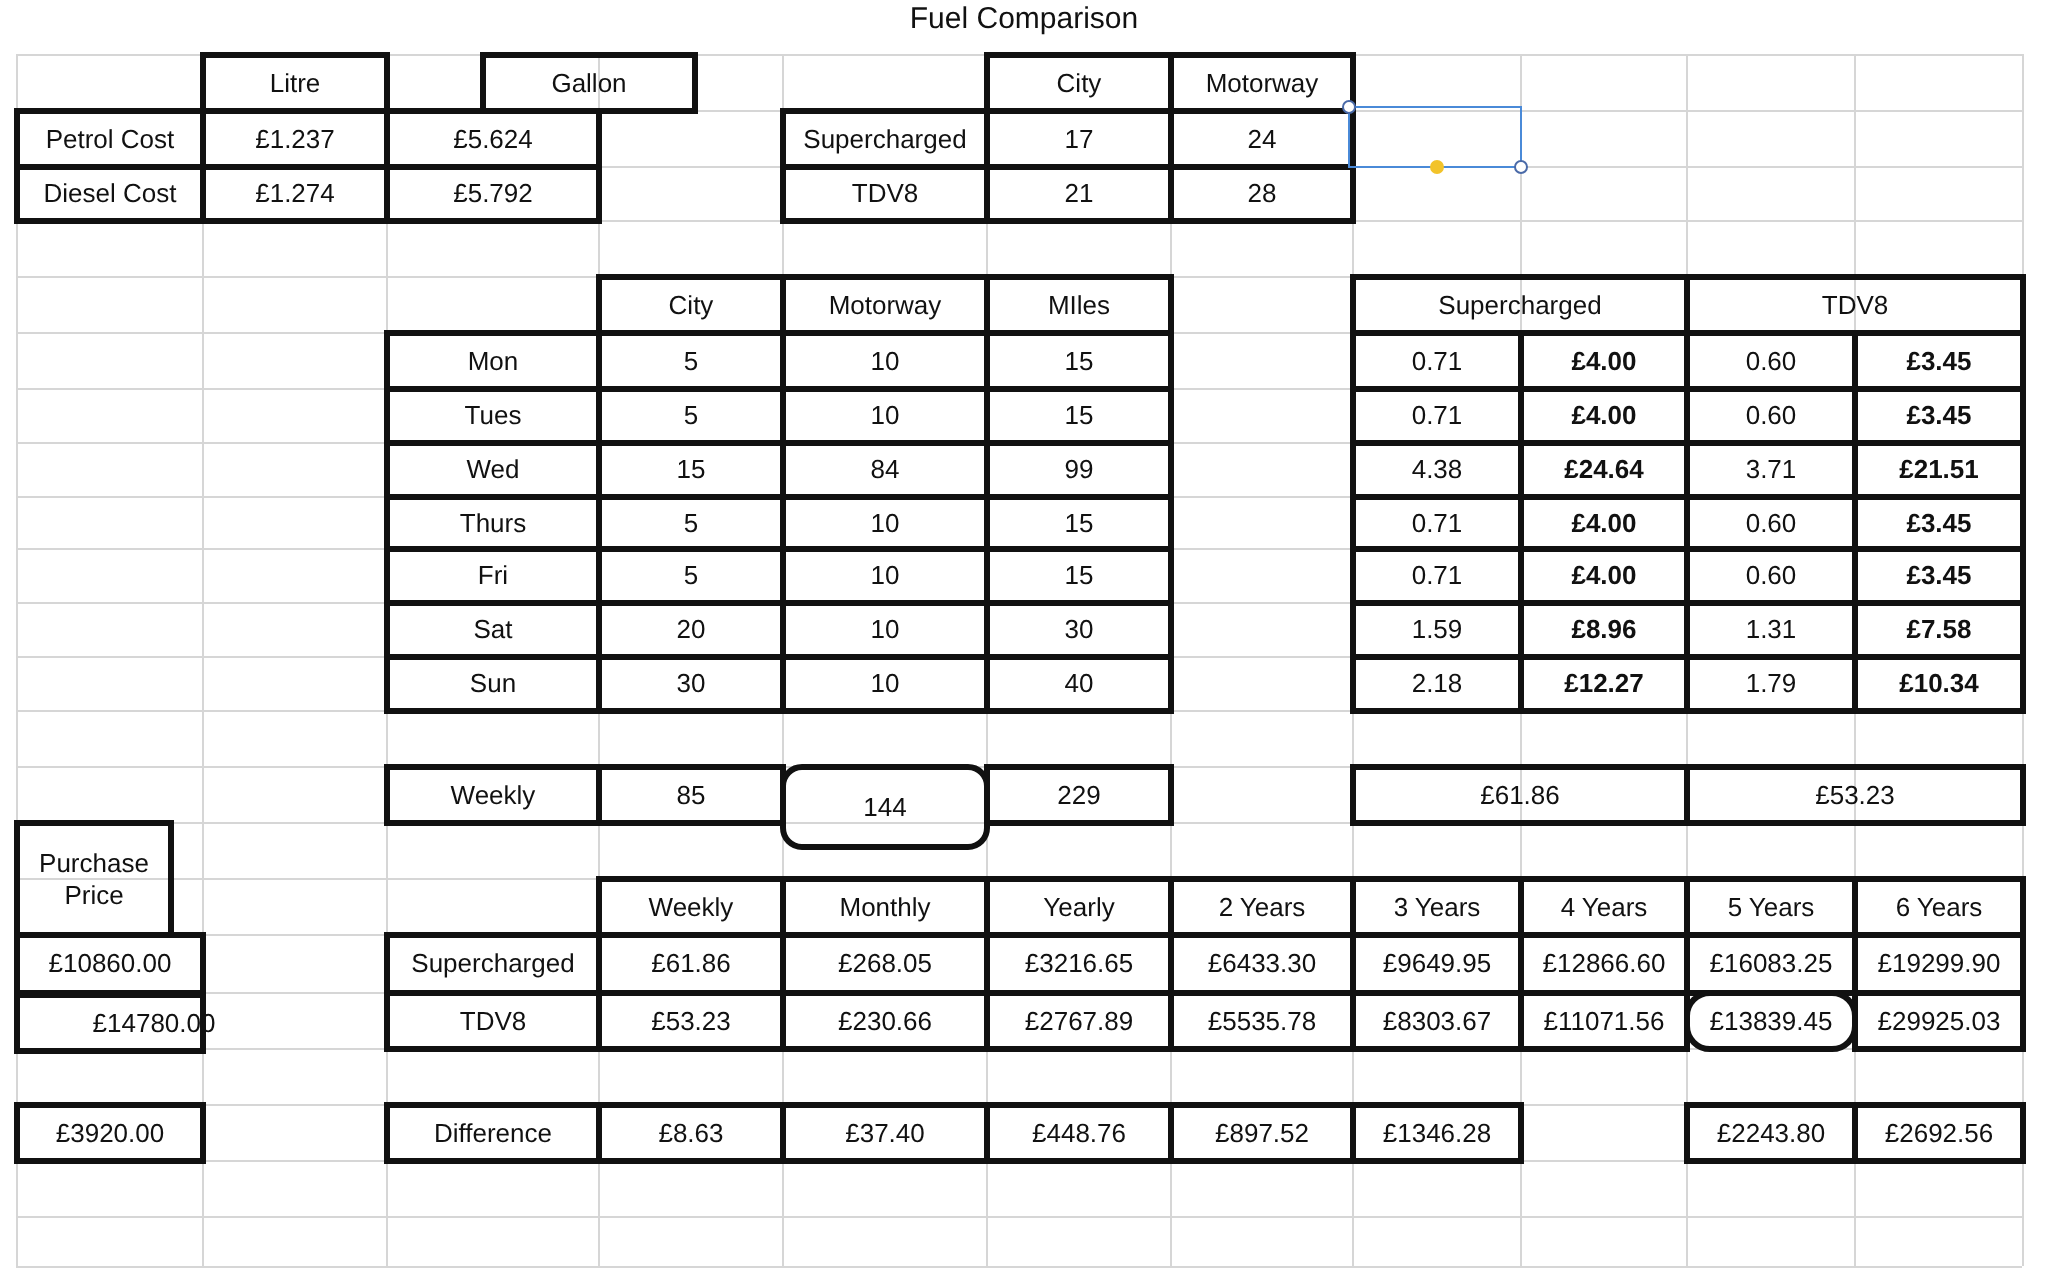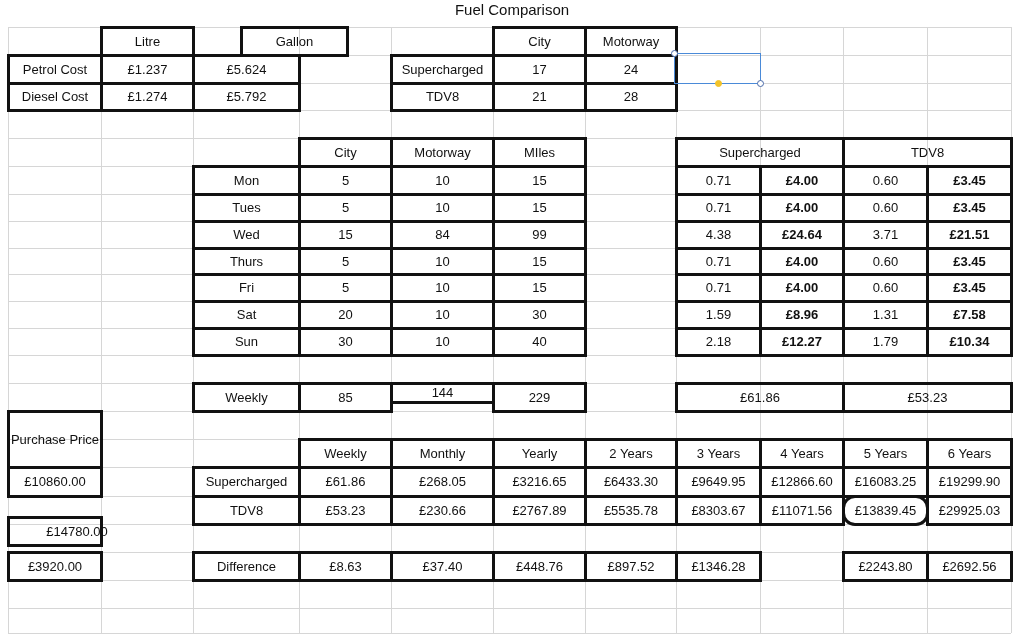--- a/index.html
+++ b/index.html
@@ -131,27 +131,27 @@
     <div class="cell b" style="left: 675px; top: 300px; width: 87px; height: 30px;">1.59</div>
     <div class="cell b bold" style="left: 759px; top: 300px; width: 86px; height: 30px;">£8.96</div>
     <div class="cell b" style="left: 842px; top: 300px; width: 87px; height: 30px;">1.31</div>
     <div class="cell b bold" style="left: 926px; top: 300px; width: 87px; height: 30px;">£7.58</div>
     <div class="cell b" style="left: 675px; top: 327px; width: 87px; height: 30px;">2.18</div>
     <div class="cell b bold" style="left: 759px; top: 327px; width: 86px; height: 30px;">£12.27</div>
     <div class="cell b" style="left: 842px; top: 327px; width: 87px; height: 30px;">1.79</div>
     <div class="cell b bold" style="left: 926px; top: 327px; width: 87px; height: 30px;">£10.34</div>
     <div class="cell b" style="left: 192px; top: 382px; width: 109px; height: 31px;">Weekly</div>
     <div class="cell b" style="left: 298px; top: 382px; width: 95px; height: 31px;">85</div>
-    <div class="cell b" style="left: 390px; top: 382px; width: 105px; height: 22px;">144</div>
+    <div class="cell b" style="left: 390px; top: 382px; width: 105px; height: 43px; border-radius: 11px;">144</div>
     <div class="cell b" style="left: 492px; top: 382px; width: 95px; height: 31px;">229</div>
     <div class="cell b" style="left: 675px; top: 382px; width: 170px; height: 31px;">£61.86</div>
     <div class="cell b" style="left: 842px; top: 382px; width: 171px; height: 31px;">£53.23</div>
-    <div class="cell b" style="left: 7px; top: 410px; width: 96px; height: 59px;">Purchase Price</div>
+    <div class="cell b" style="left: 7px; top: 410px; width: 80px; height: 59px;">Purchase Price</div>
     <div class="cell b" style="left: 7px; top: 466px; width: 96px; height: 32px;">£10860.00</div>
-    <div class="cell b" style="left: 7px; top: 516px; width: 96px; height: 31px; padding-left: 44px;">£14780.00</div>
+    <div class="cell b" style="left: 7px; top: 496px; width: 96px; height: 31px; padding-left: 44px;">£14780.00</div>
     <div class="cell b" style="left: 7px; top: 551px; width: 96px; height: 31px;">£3920.00</div>
     <div class="cell b" style="left: 298px; top: 438px; width: 95px; height: 31px;">Weekly</div>
     <div class="cell b" style="left: 390px; top: 438px; width: 105px; height: 31px;">Monthly</div>
     <div class="cell b" style="left: 492px; top: 438px; width: 95px; height: 31px;">Yearly</div>
     <div class="cell b" style="left: 584px; top: 438px; width: 94px; height: 31px;">2 Years</div>
     <div class="cell b" style="left: 675px; top: 438px; width: 87px; height: 31px;">3 Years</div>
     <div class="cell b" style="left: 759px; top: 438px; width: 86px; height: 31px;">4 Years</div>
     <div class="cell b" style="left: 842px; top: 438px; width: 87px; height: 31px;">5 Years</div>
     <div class="cell b" style="left: 926px; top: 438px; width: 87px; height: 31px;">6 Years</div>
     <div class="cell b" style="left: 192px; top: 466px; width: 109px; height: 32px;">Supercharged</div>

